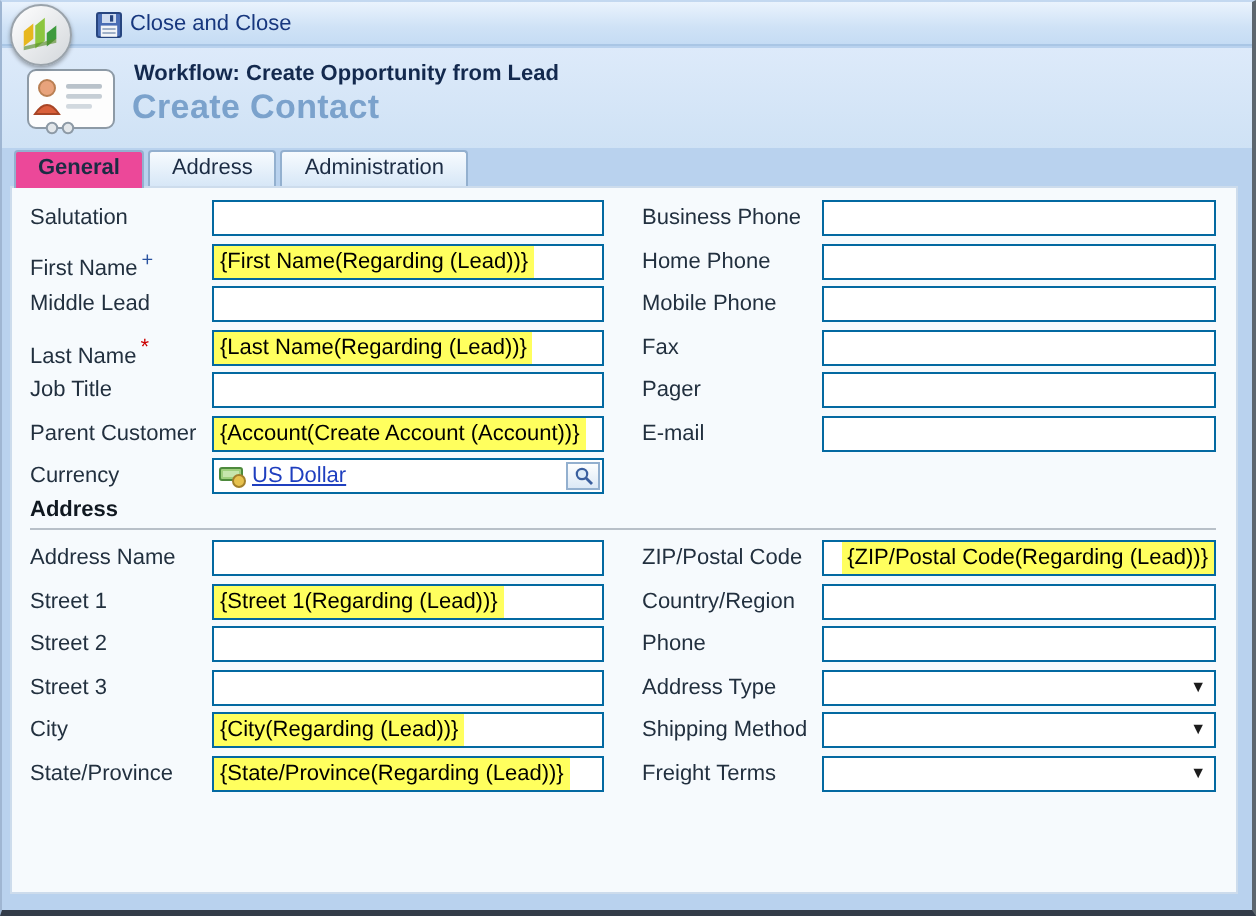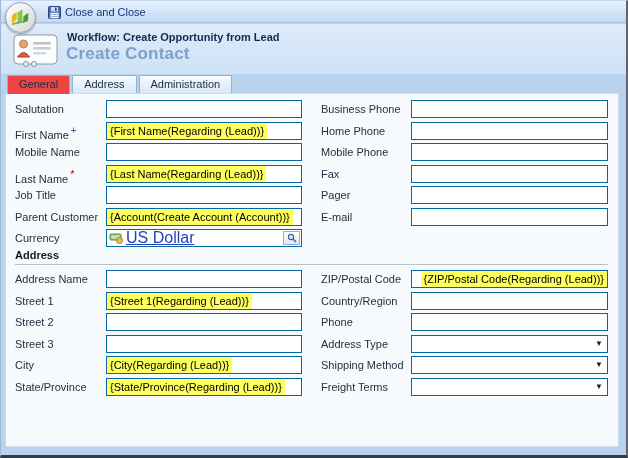--- a/index.html
+++ b/index.html
@@ -38,38 +38,38 @@
   .workflow-title { position: absolute; left: 66px; top: 7px; font-size: 11px; font-weight: bold; color: #13294e; }
   .entity-title  { position: absolute; left: 65px; top: 20px; font-size: 17px; font-weight: bold; color: #7ba2cc; letter-spacing: .2px; }
   
   .tabstrip { position: absolute; top: 73px; left: 0; right: 0; height: 19px; padding-left: 6px; display: flex; align-items: flex-end; gap: 2px; }
   .tab {
     height: 18px; padding: 2px 11px 0; font-size: 11px; color: #1c2c44;
     background: linear-gradient(#f7fbfe, #d7e7f7);
     border: 1px solid #93b0cf; border-bottom: none;
     border-radius: 2px 2px 0 0; cursor: pointer; position: relative; z-index: 1;
   }
-  .tab.active { background: #ef4444; height: 19px; z-index: 3; margin-bottom: -1px; font-weight: normal; }
+  .tab.active { background: #ec4899; height: 19px; z-index: 3; margin-bottom: -1px; font-weight: bold; }
   
   .content {
     position: absolute; top: 92px; left: 4px; width: 614px; height: 354px;
     background: #f6fafd; border: 1px solid #cddcec; z-index: 2;
   }
   .fcol { position: absolute; }
   .frow { position: absolute; left: 0; height: 20px; }
   .flabel { position: absolute; left: 0; top: 3px; font-size: 11px; color: #22303f; white-space: nowrap; }
   .marker-rec { color: #2a52a0; font-size: 10px; vertical-align: super; margin-left: 2px; }
   .marker-req { color: #cc0000; font-size: 11px; vertical-align: super; margin-left: 2px; }
   .finput {
     position: absolute; top: 0; height: 18px; background: #fff;
     border: 1px solid #0369a1; font-size: 11px; color: #000; overflow: hidden;
   }
   .hl { display: inline-block; height: 16px; line-height: 16px; padding: 0 3px; background: #ffff5e; color: #000; white-space: nowrap; }
   .lookup { display: flex; align-items: center; padding: 0 2px; }
-  .lookup-link { font-size: 16px; color: #1f3fbf; text-decoration: underline; margin-left: 3px; cursor: pointer; white-space: nowrap; }
+  .lookup-link { font-size: 11px; color: #1f3fbf; text-decoration: underline; margin-left: 3px; cursor: pointer; white-space: nowrap; }
   .lookup-btn {
     position: absolute; right: 1px; top: 1px; width: 17px; height: 14px;
     border: 1px solid #93b0cf; background: linear-gradient(#fdfefe,#dce9f6);
     display: flex; align-items: center; justify-content: center; cursor: pointer;
   }
   .pick { cursor: pointer; }
   .dd-arrow { position: absolute; right: 4px; top: 3px; font-size: 8px; color: #1c1c1c; }
   .section-hdr { position: absolute; left: 9px; right: 10px; top: 155px; }
   .section-title { font-size: 11px; font-weight: bold; color: #101820; display: block; padding-bottom: 3px; border-bottom: 1px solid #b8c0c8; }
   .icon-inline { display: inline-flex; align-items: center; }
@@ -132,21 +132,21 @@
     <div class="fcol" style="left:9px; top:6px; width:296px; height:150px;">
       <div class="frow" style="top:0">
         <span class="flabel">Salutation</span>
         <div class="finput" style="left:91px; width:196px;"></div>
       </div>
       <div class="frow" style="top:21.5px">
         <span class="flabel"><span>First Name</span><span class="marker-rec">+</span></span>
         <div class="finput" style="left:91px; width:196px;"><span class="hl">{First Name(Regarding (Lead))}</span></div>
       </div>
       <div class="frow" style="top:43px">
-        <span class="flabel">Mobile Name</span>
+        <span class="flabel">Middle Lead</span>
         <div class="finput" style="left:91px; width:196px;"></div>
       </div>
       <div class="frow" style="top:64.5px">
         <span class="flabel"><span>Last Name</span><span class="marker-req">*</span></span>
         <div class="finput" style="left:91px; width:196px;"><span class="hl">{Last Name(Regarding (Lead))}</span></div>
       </div>
       <div class="frow" style="top:86px">
         <span class="flabel">Job Title</span>
         <div class="finput" style="left:91px; width:196px;"></div>
       </div>

